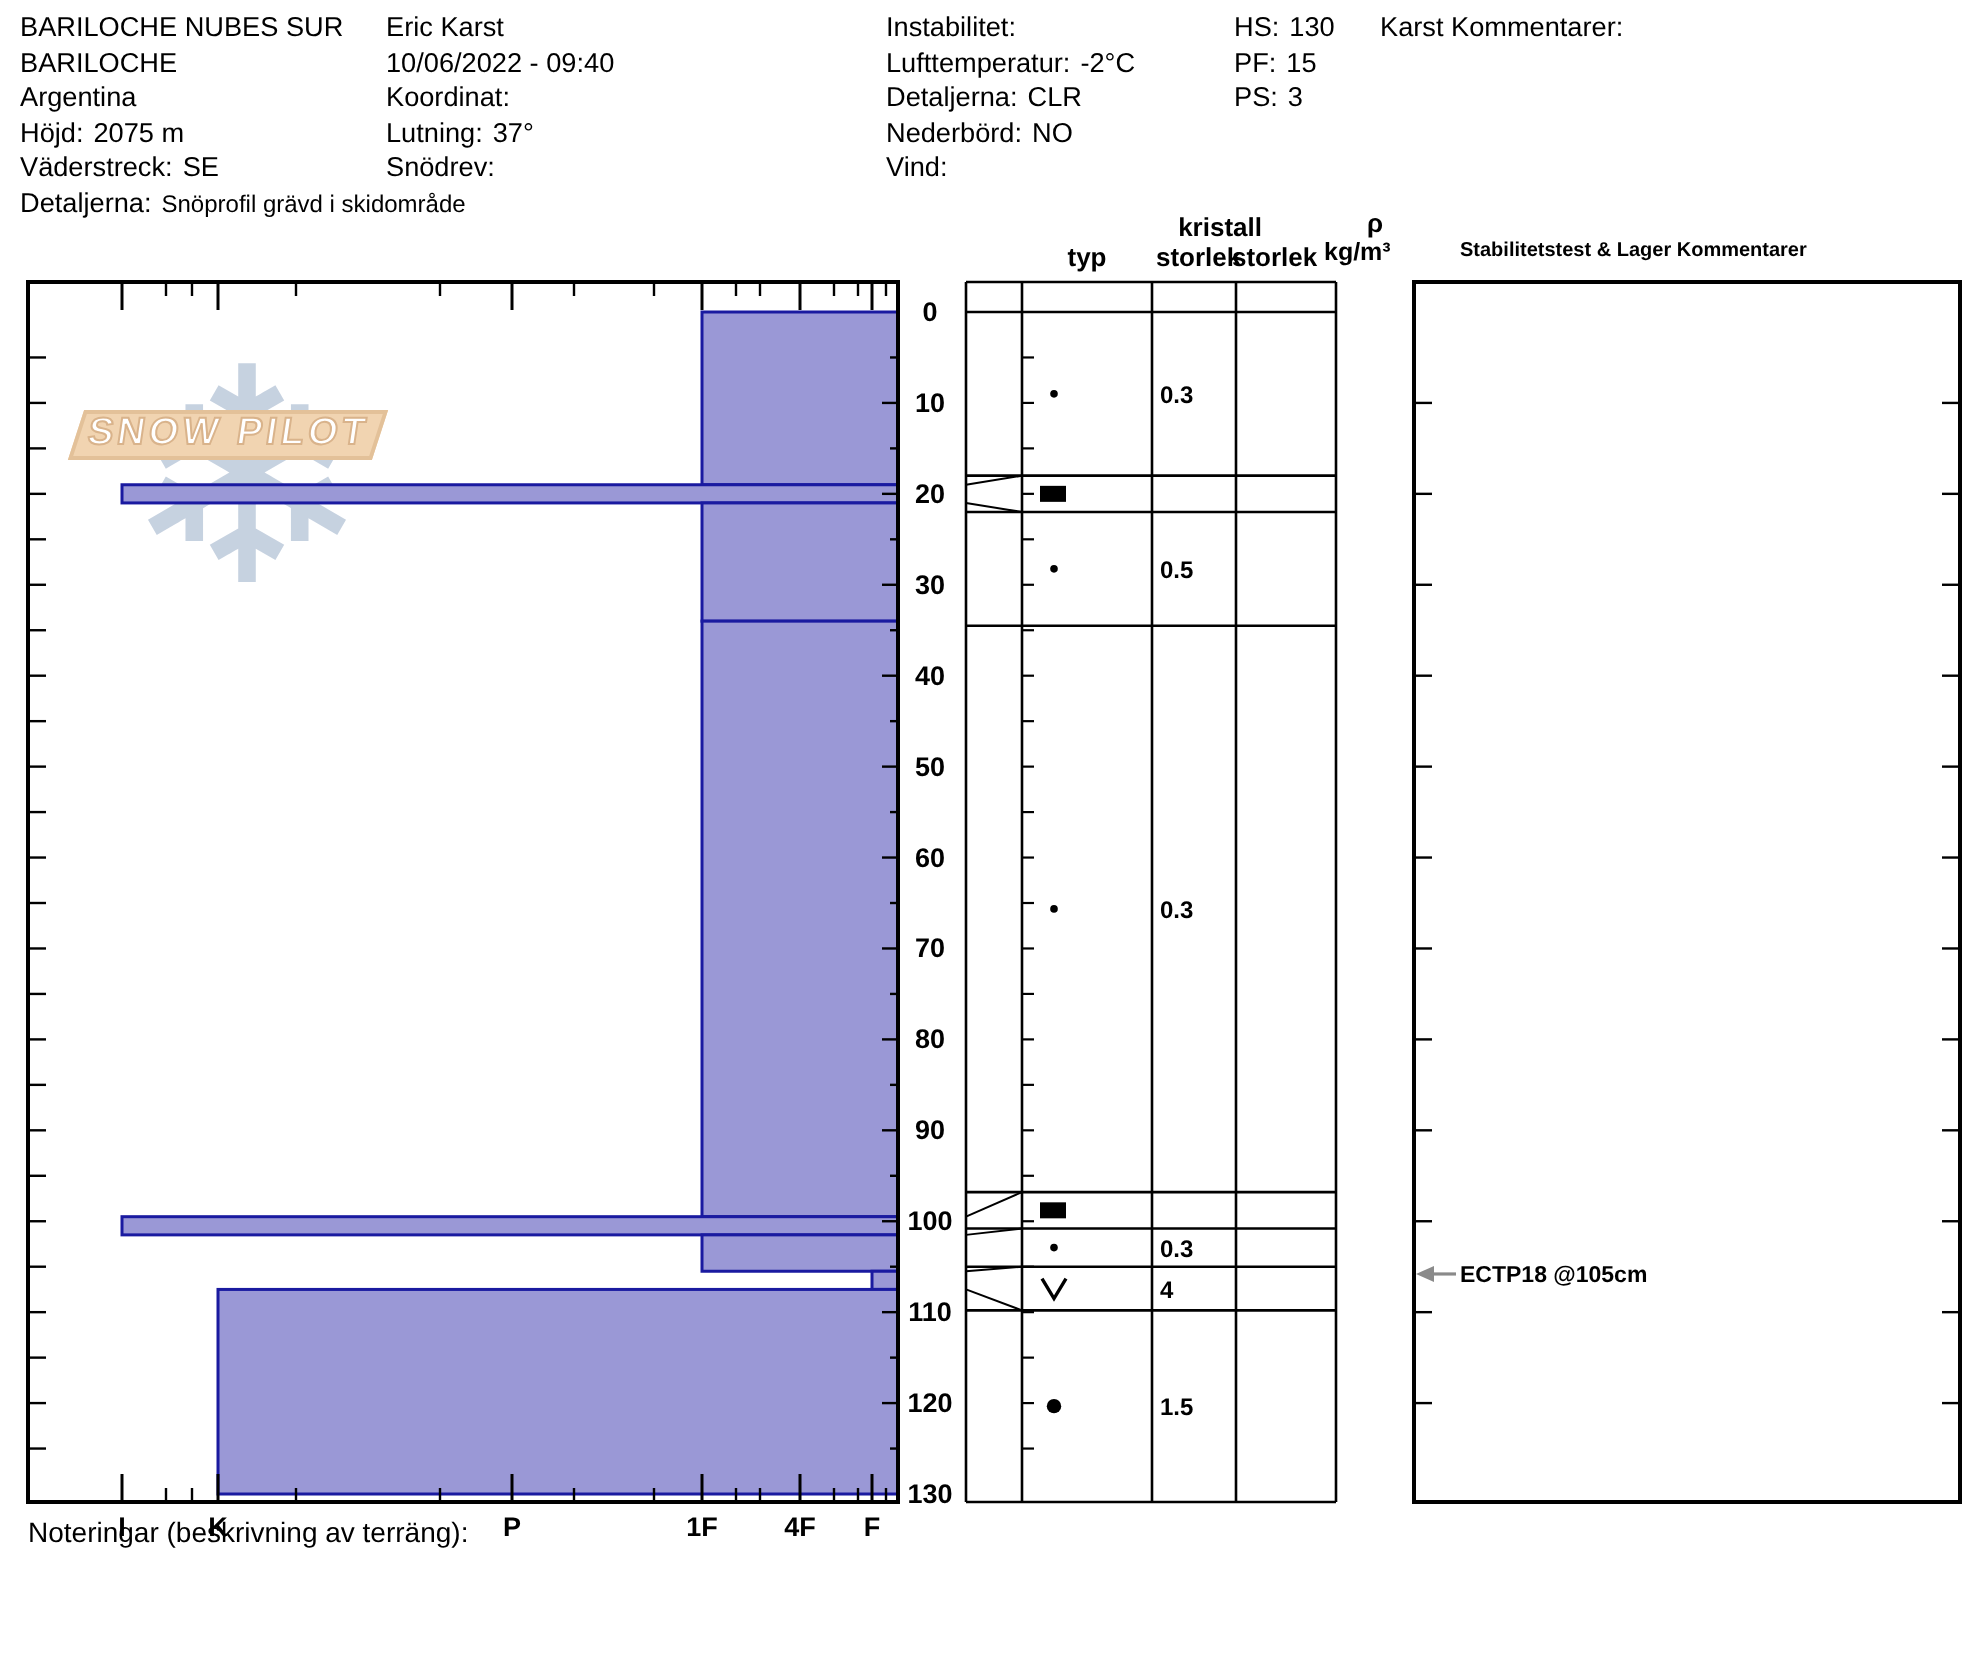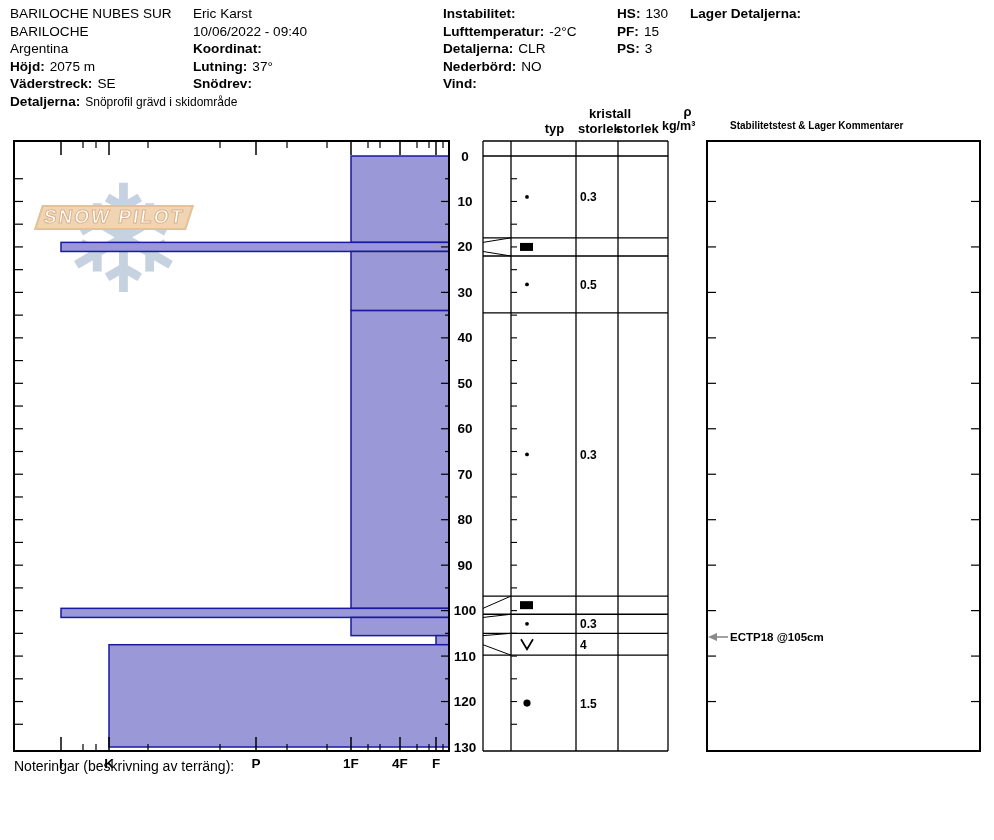--- a/index.html
+++ b/index.html
@@ -1,21 +1,21 @@
 <!DOCTYPE html>
 <html><head>
 <meta charset="utf-8">
 <style>
   html,body{margin:0;padding:0}
   body{
     width:994px;height:840px;position:relative;background:#fff;
     font-family:"Liberation Sans",sans-serif;color:#000;overflow:hidden;
   }
   .hrow{position:absolute;font-size:13.6px;line-height:17.6px;white-space:nowrap}
-  .hrow .b{font-weight:bold}
+  .hrow .b{font-weight:normal}
   .hrow .b:not(:empty){margin-right:5px}
   .small{font-size:12px}
   .c1{left:10px}.c2{left:193px}.c3{left:443px}.c4{left:617px}.c5{left:690px}
   .r0{top:5px}.r1{top:22.6px}.r2{top:40.2px}.r3{top:57.8px}.r4{top:75.4px}.r5{top:93px}
   .colhead{position:absolute;font-weight:bold;font-size:13px;white-space:nowrap}
   .notes{position:absolute;left:14px;top:758px;font-weight:normal;font-size:14px}
   .logo{position:absolute;left:36px;top:155px;width:175px;height:170px}
   .flake{
     position:absolute;left:0;top:0;width:175px;height:170px;
     font-family:"DejaVu Sans",sans-serif;font-size:150px;line-height:170px;
@@ -277,23 +277,23 @@
 <div class="hrow c3 r0"><span class="b">Instabilitet:</span><span></span></div>
 <div class="hrow c3 r1"><span class="b">Lufttemperatur:</span><span>-2°C</span></div>
 <div class="hrow c3 r2"><span class="b">Detaljerna:</span><span>CLR</span></div>
 <div class="hrow c3 r3"><span class="b">Nederbörd:</span><span>NO</span></div>
 <div class="hrow c3 r4"><span class="b">Vind:</span><span></span></div>
 
 <div class="hrow c4 r0"><span class="b">HS:</span><span>130</span></div>
 <div class="hrow c4 r1"><span class="b">PF:</span><span>15</span></div>
 <div class="hrow c4 r2"><span class="b">PS:</span><span>3</span></div>
 
-<div class="hrow c5 r0"><span class="b">Lager Detaljerna:</span><span></span></div>
+<div class="hrow c5 r0"><span class="b">Karst Kommentarer:</span><span></span></div>
 
 <div class="colhead" style="left:511px;top:106px;width:120px;text-align:right">kristall</div>
-<div class="colhead" style="left:522px;top:121px;width:65px;text-align:center">typ</div>
+<div class="colhead" style="left:511px;top:121px;width:65px;text-align:center">typ</div>
 <div class="colhead" style="left:578px;top:121px">storlek</div>
 <div class="colhead" style="left:616px;top:121px">storlek</div>
 <div class="colhead" style="left:668px;top:104px;width:39px;text-align:center">ρ</div>
 <div class="colhead" style="left:662px;top:119px;width:51px;text-align:left;font-size:12.5px">kg/m³</div>
 <div class="colhead" style="left:730px;top:120px;font-size:10px">Stabilitetstest &amp; Lager Kommentarer</div>
 
 <div class="notes">Noteringar (beskrivning av terräng):</div>
 
 </body></html>

